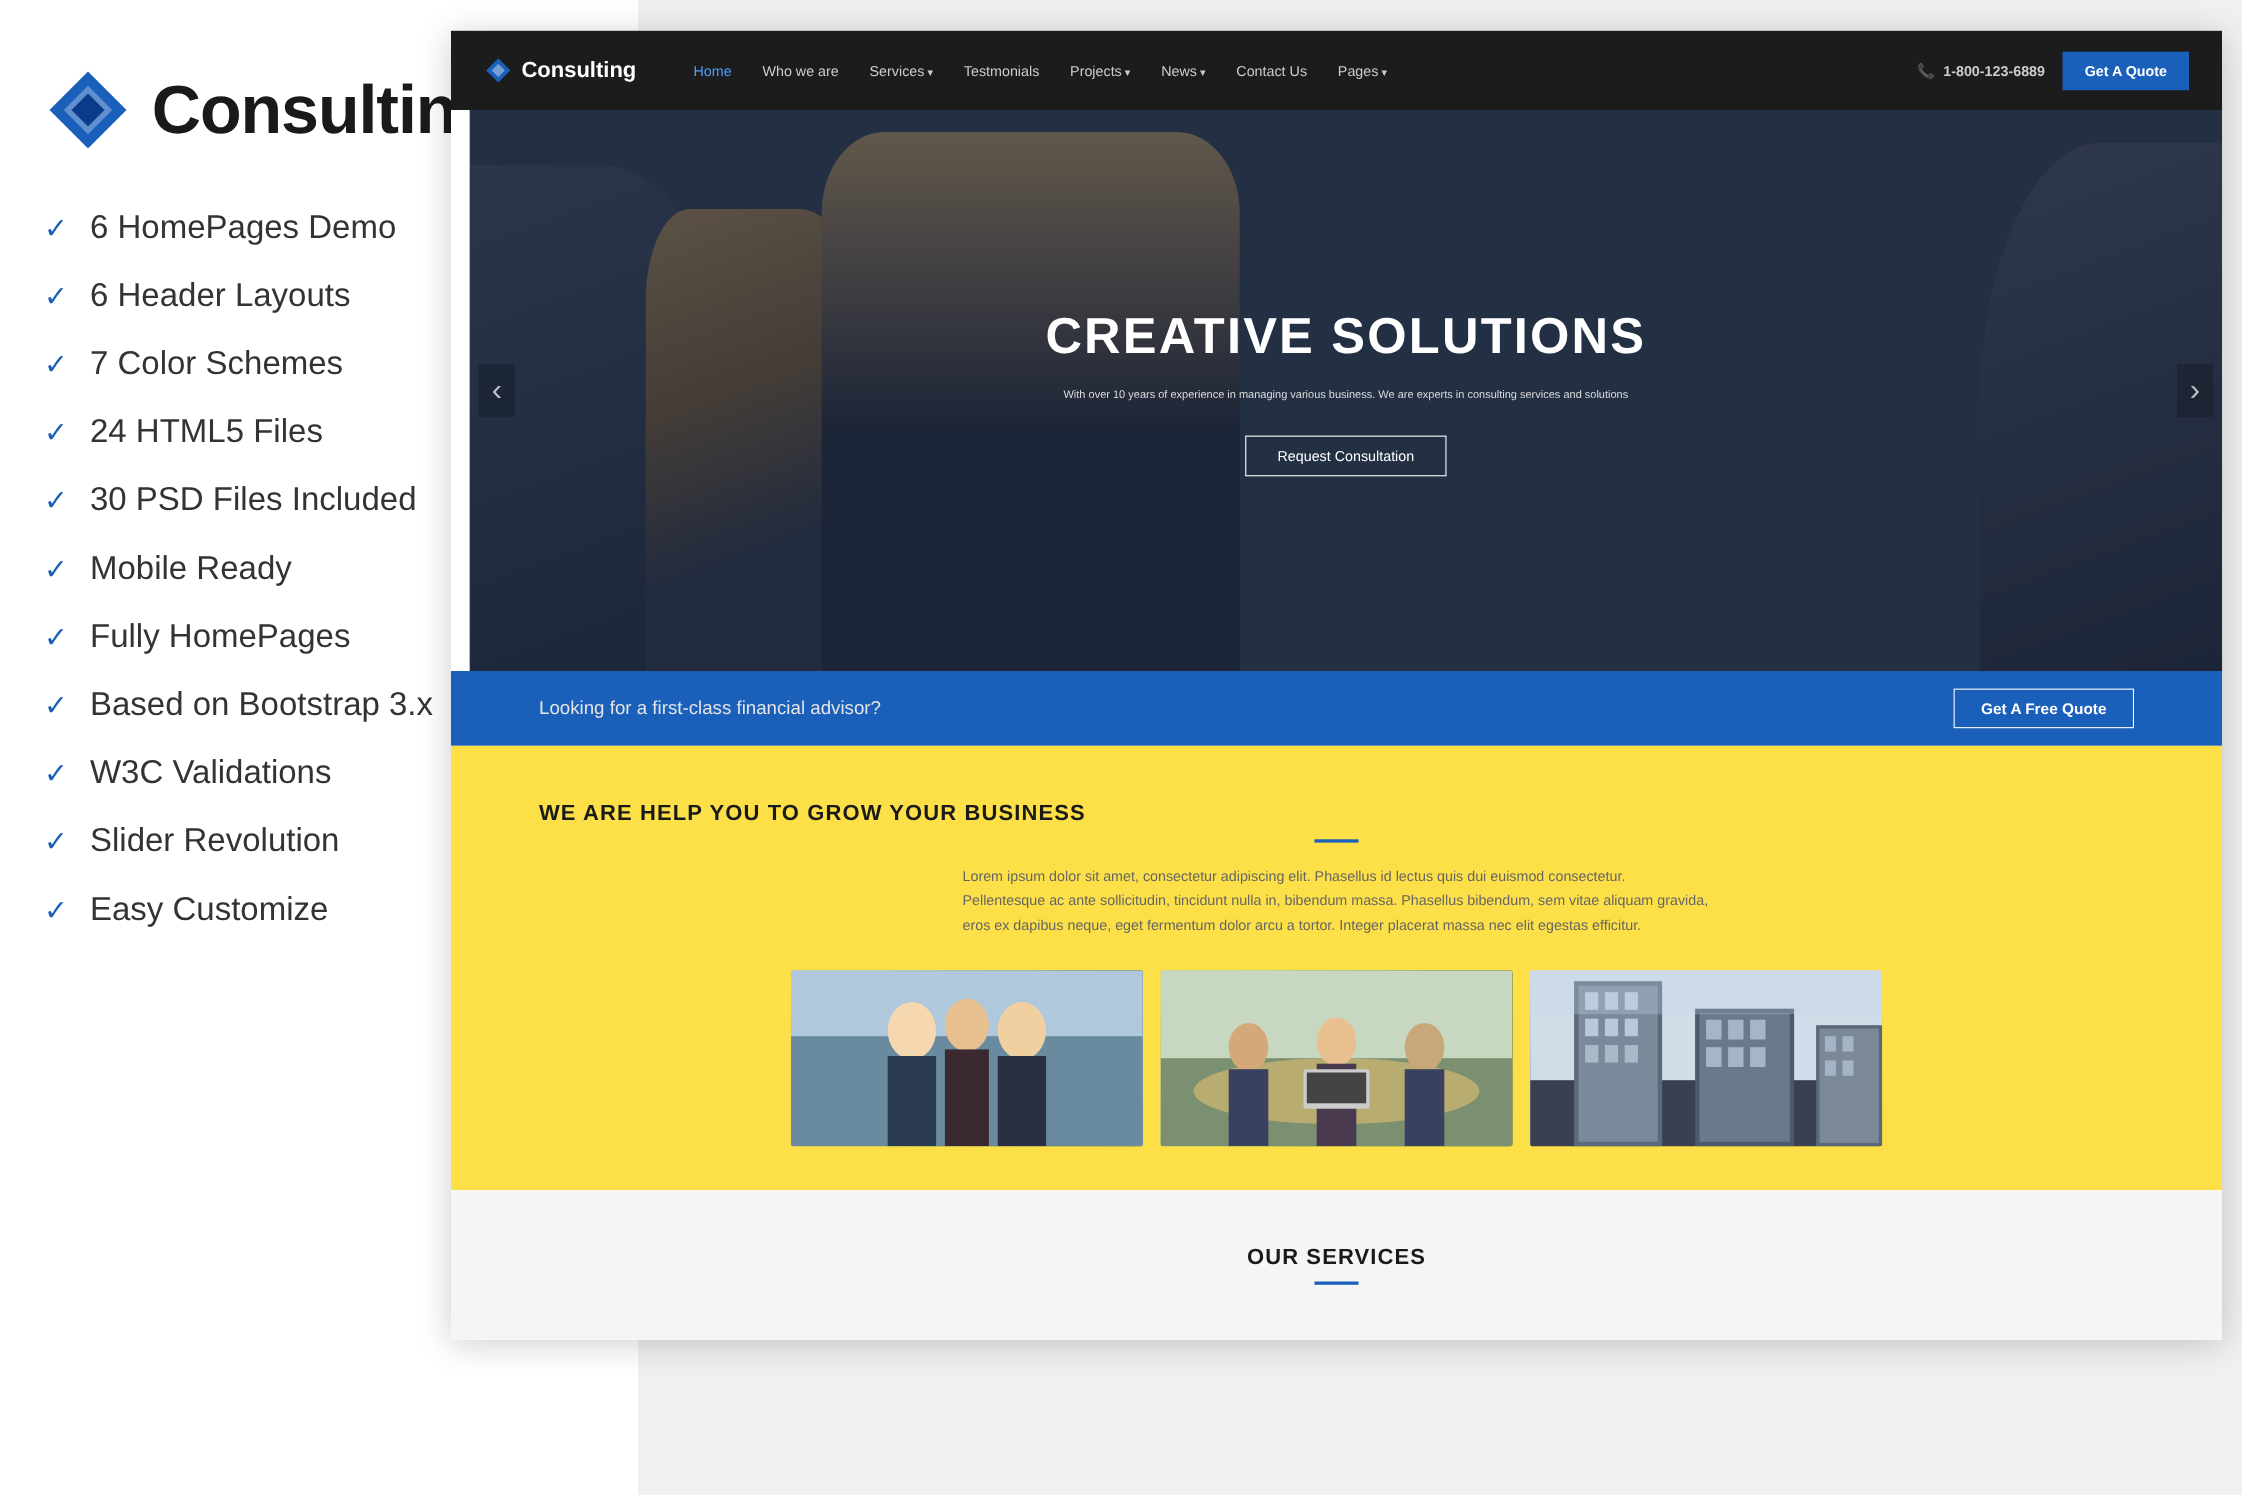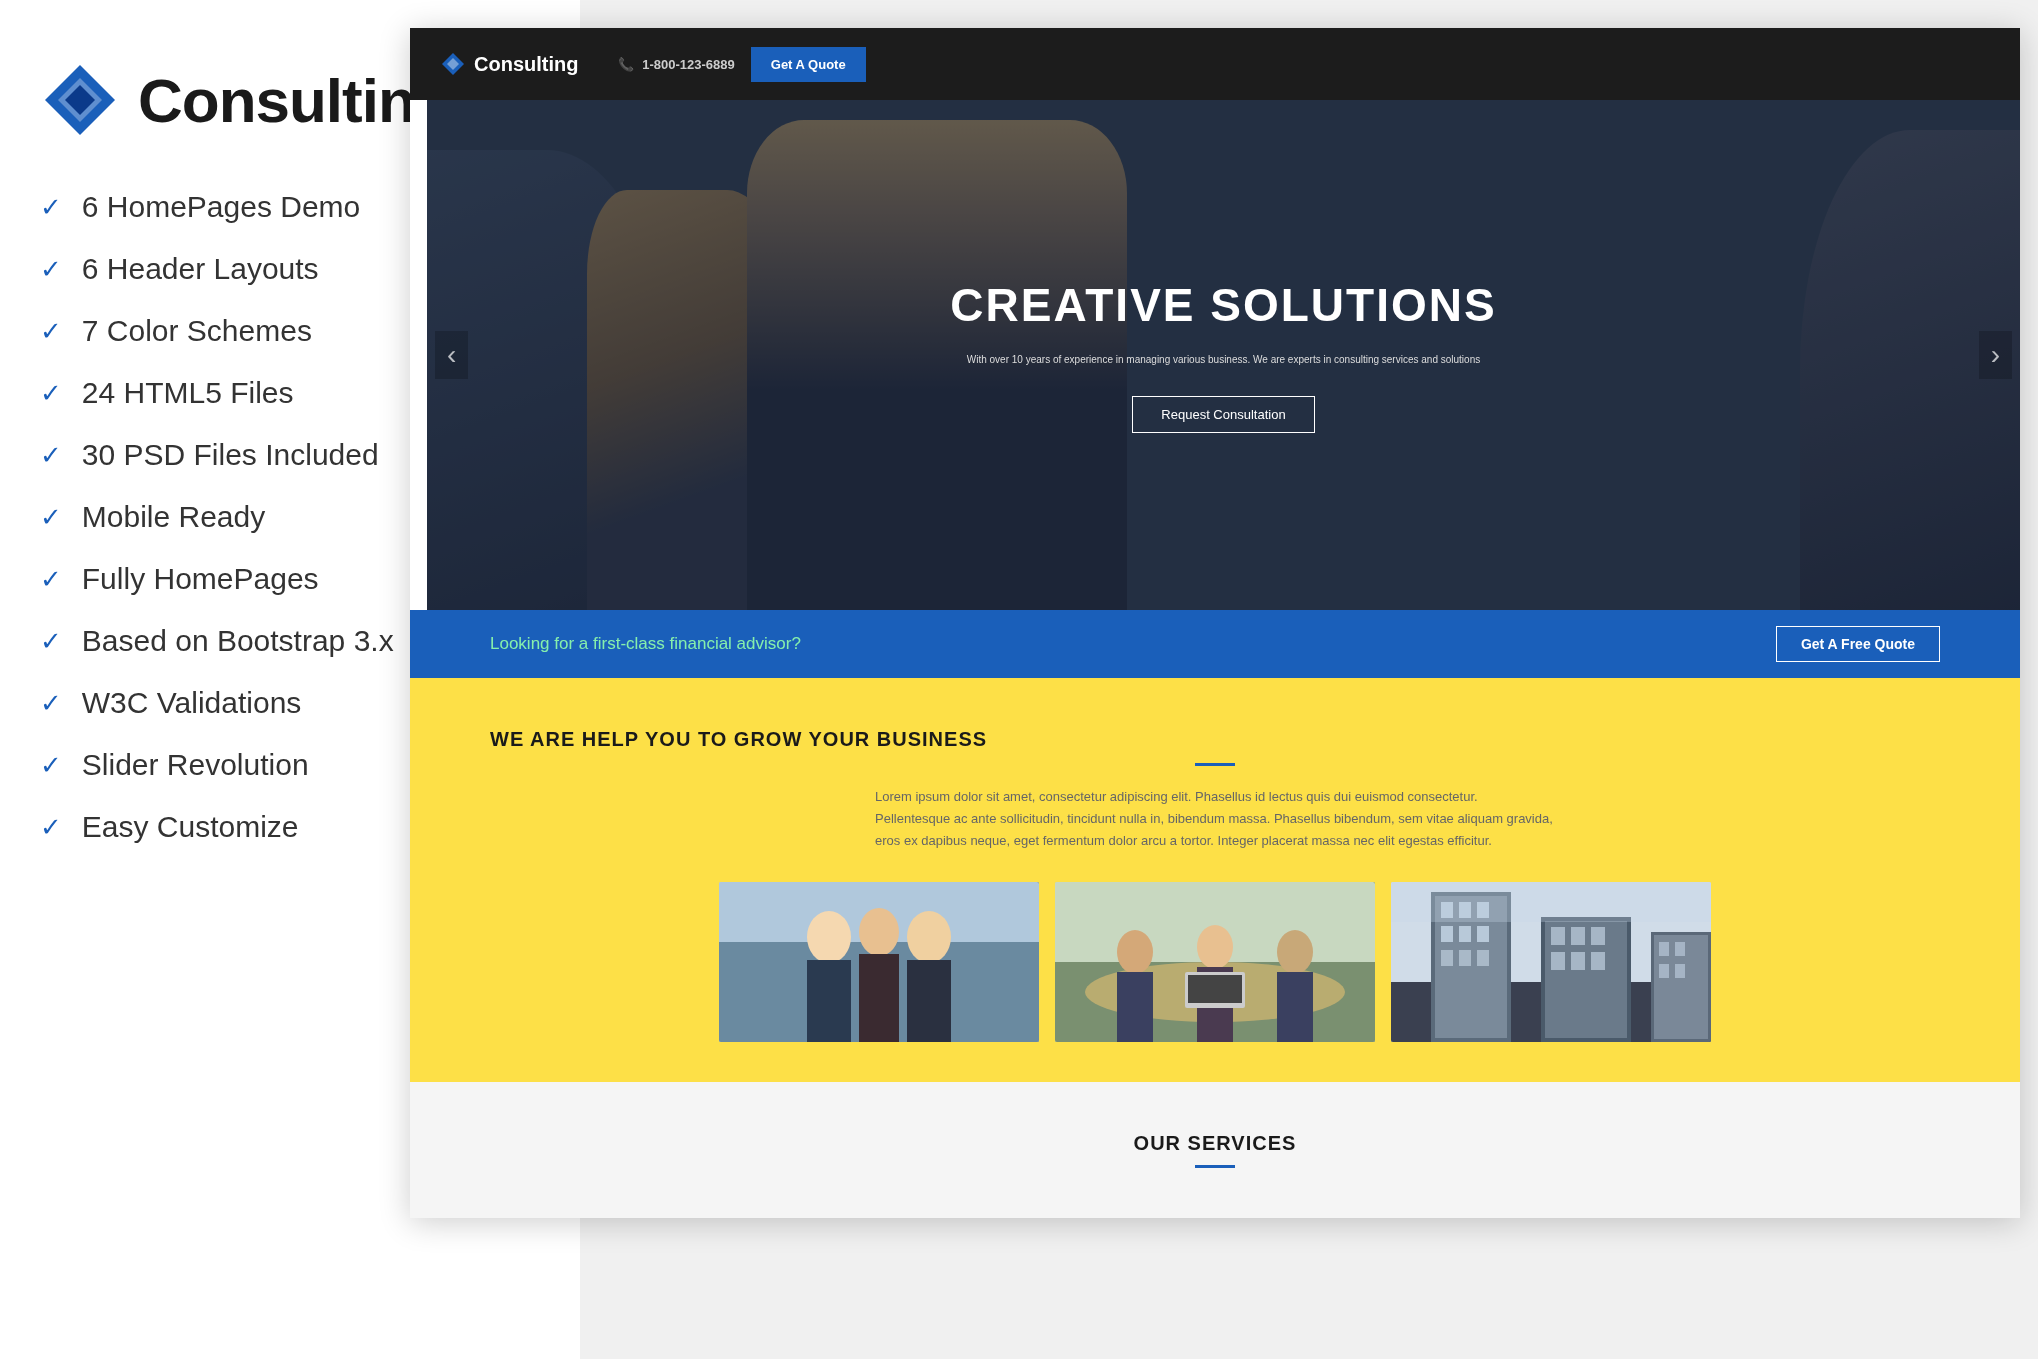--- a/index.html
+++ b/index.html
@@ -269,21 +269,21 @@
     .blue-banner {
       background: #1a5fba;
       display: flex;
       align-items: center;
       justify-content: space-between;
       padding: 0 80px;
       height: 68px;
     }
 
     .banner-text {
-      color: #86efac;
+      color: #e5e5e5;
       font-size: 17px;
     }
 
     .banner-btn {
       background: transparent;
       border: 1.5px solid #fff;
       color: #fff;
       padding: 9px 24px;
       font-size: 14px;
       cursor: pointer;
@@ -444,20 +444,30 @@
 
   <div class="site-header">
     <div class="site-logo">
       <svg class="site-logo-icon" viewBox="0 0 26 26">
         <polygon points="13,2 24,13 13,24 2,13" fill="#1a5fba"></polygon>
         <polygon points="13,7 19,13 13,19 7,13" fill="#fff" opacity="0.4"></polygon>
       </svg>
       <span class="site-logo-text">Consulting</span>
     </div>
 
+    <nav class="site-nav">
+      <span class="nav-item active">Home</span>
+      <span class="nav-item">Who we are</span>
+      <span class="nav-item nav-item-with-arrow">Services</span>
+      <span class="nav-item">Testmonials</span>
+      <span class="nav-item nav-item-with-arrow">Projects</span>
+      <span class="nav-item nav-item-with-arrow">News</span>
+      <span class="nav-item">Contact Us</span>
+      <span class="nav-item nav-item-with-arrow">Pages</span>
+    </nav>
 
     <span class="header-phone">
       <span class="phone-icon">📞</span>
       <span>1-800-123-6889</span>
     </span>
     <button class="get-quote-btn">Get A Quote</button>
   </div>
 
   <div class="hero-section">
     <div class="hero-bg"></div>

